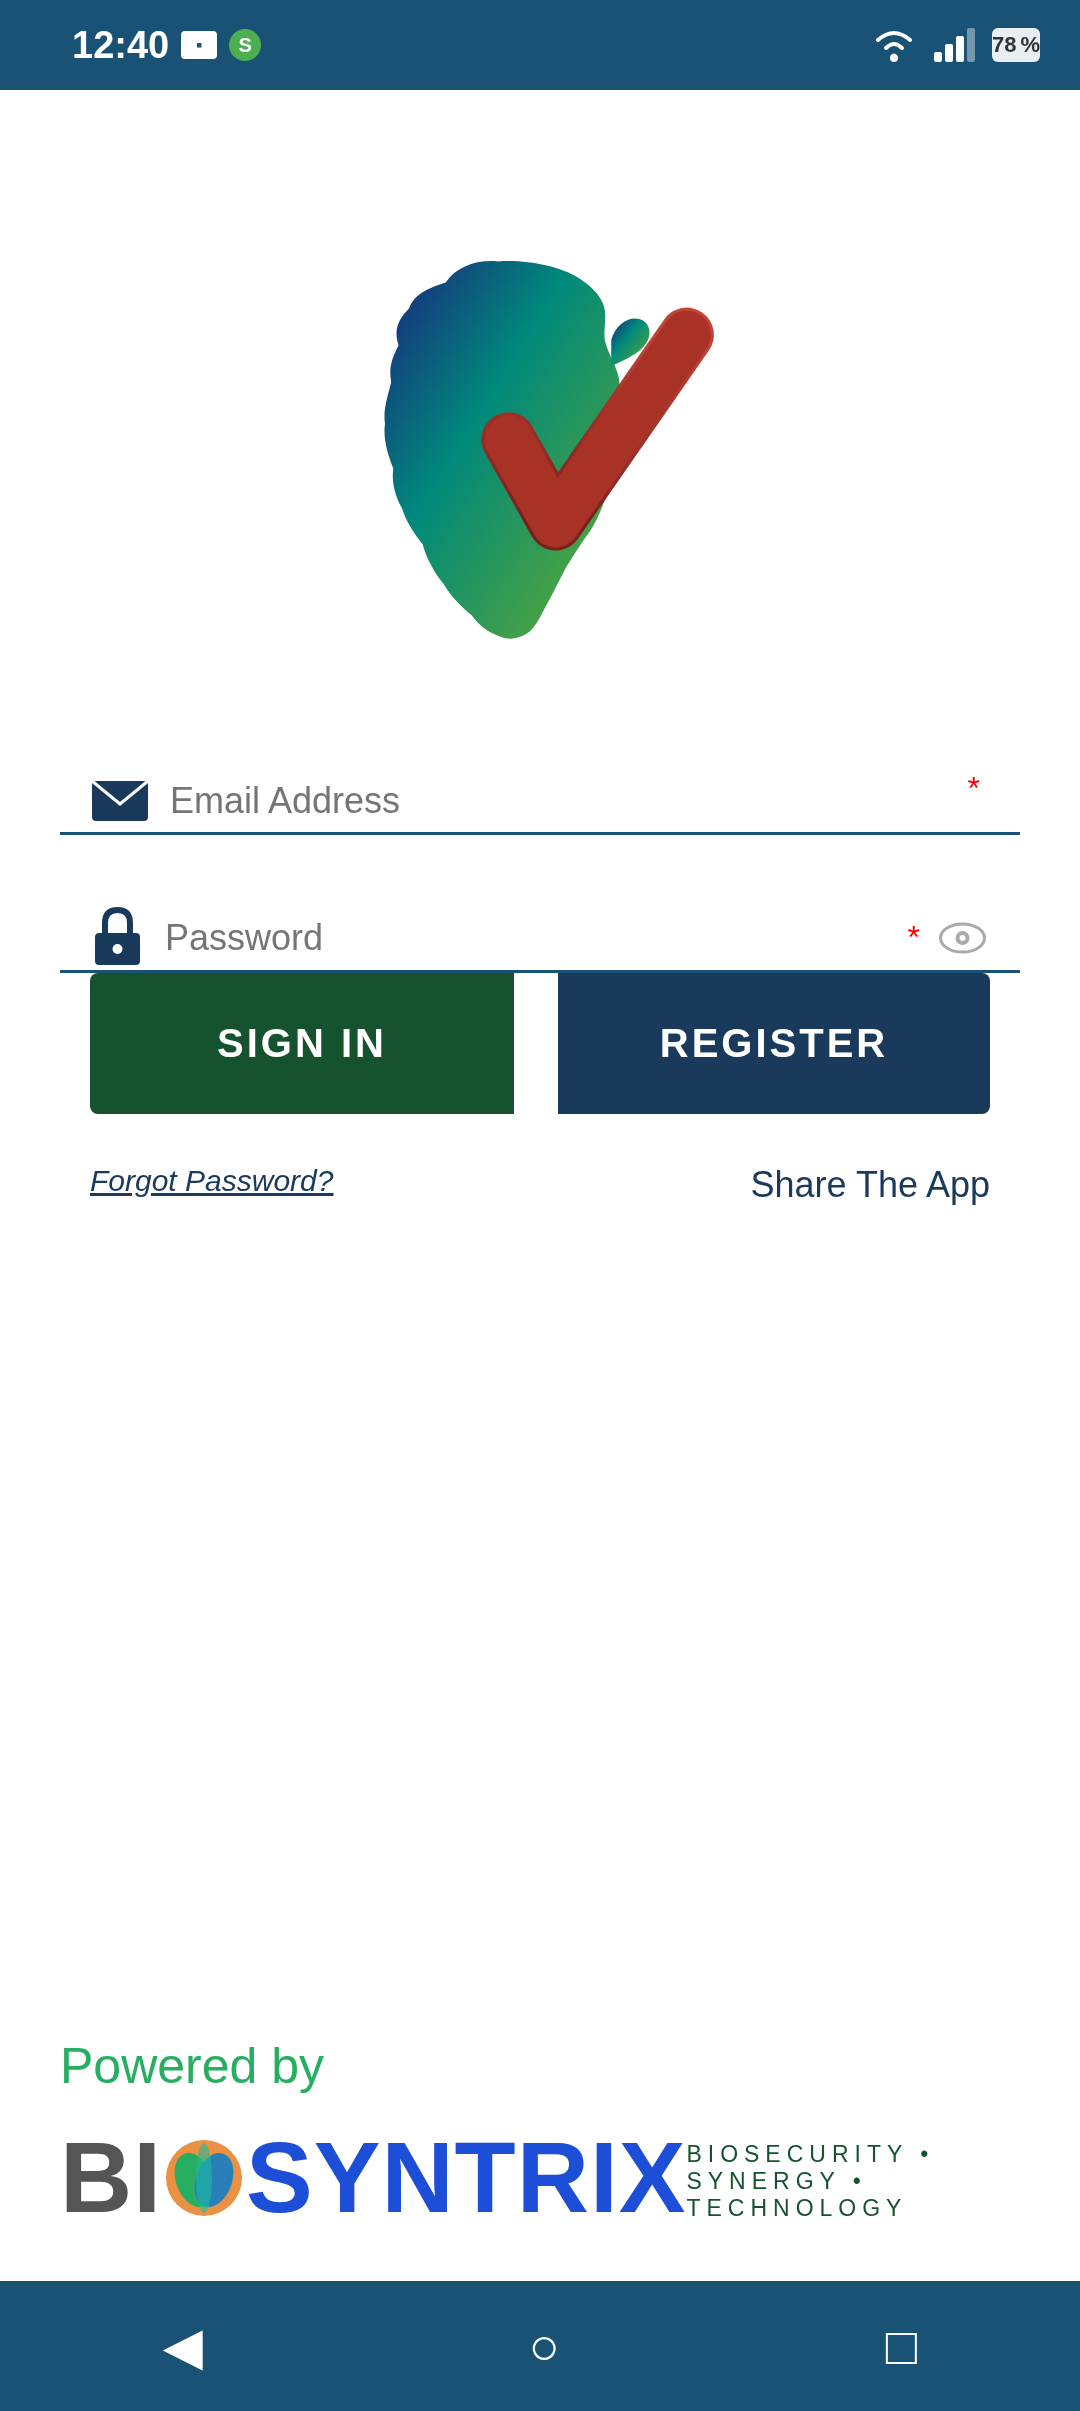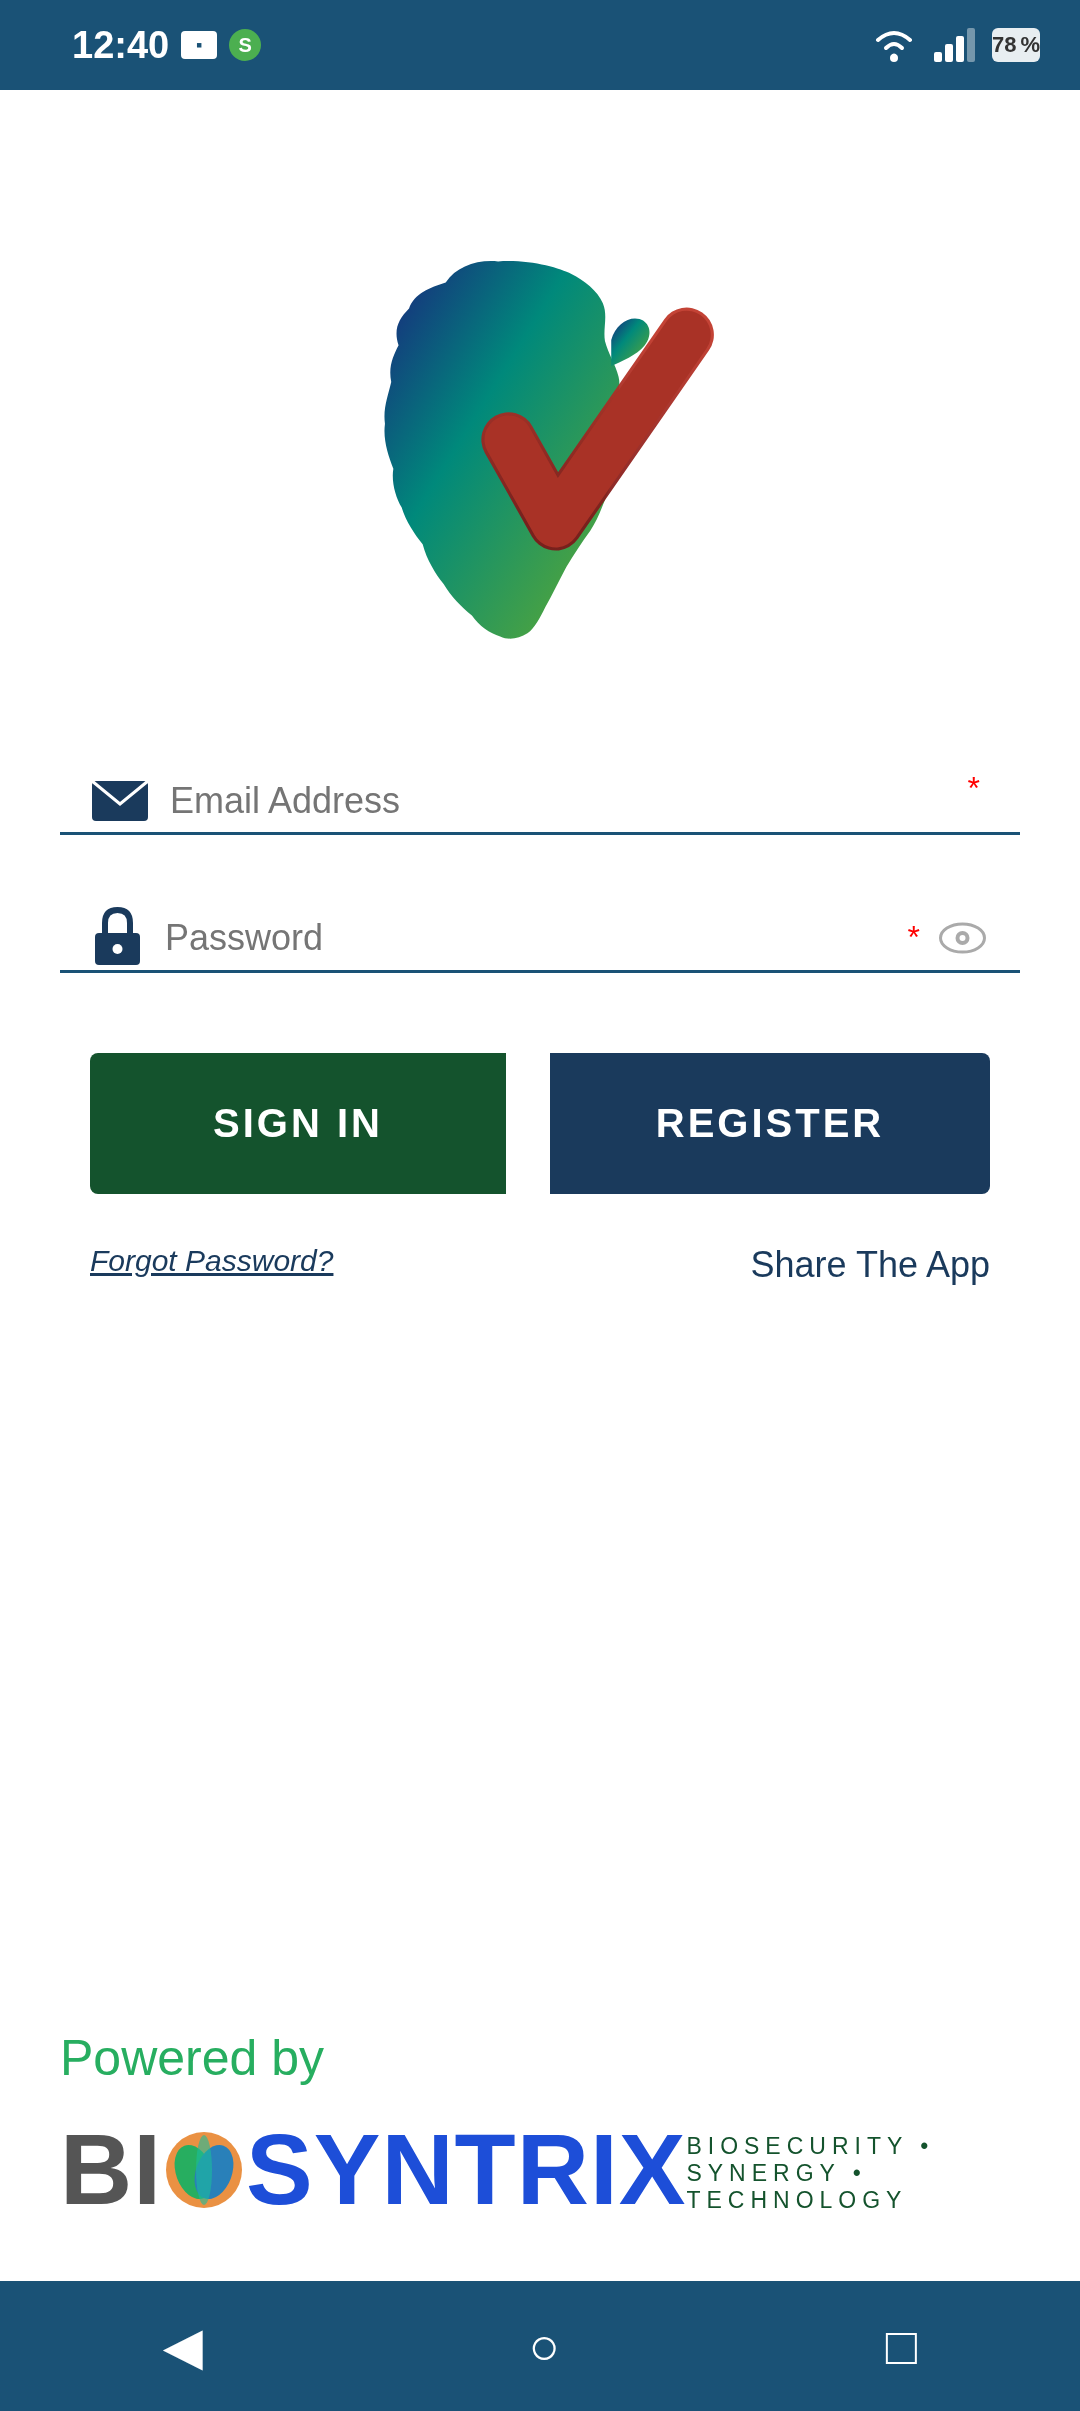--- a/index.html
+++ b/index.html
@@ -284,48 +284,48 @@
   <div class="input-group" style="width:100%; padding: 0 30px; margin-bottom: 70px; position: relative;">
     <svg width="60" height="50" viewBox="0 0 60 50" style="margin-right:20px; flex-shrink:0;">
       <rect x="2" y="5" width="56" height="40" rx="4" fill="#1a3a5c"></rect>
       <polyline points="2,5 30,28 58,5" fill="none" stroke="white" stroke-width="3"></polyline>
     </svg>
     <input class="input-field" type="email" style="flex: 1 1 0%; border: none; outline: none; font-size: 36px; color: rgb(153, 153, 153); background: transparent; padding: 10px 0px;" placeholder="Email Address">
     <span style="color:red; font-size:32px; position:absolute; top:0; right:40px;">*</span>
     <div style="position:absolute; bottom:-3px; left:0; right:0; height:3px; background:#1a5276;"></div>
   </div>
 
-  <div style="width:100%; padding: 0 30px; margin-bottom: 80px; position: relative; display:flex; align-items:center; border-bottom: 3px solid #1a5276;">
+  <div style="width:100%; padding: 0 30px; position: relative; display:flex; align-items:center; border-bottom: 3px solid #1a5276;">
     <svg width="55" height="65" viewBox="0 0 55 65" style="margin-right:20px; flex-shrink:0;">
       <rect x="5" y="28" width="45" height="32" rx="4" fill="#1a3a5c"></rect>
       <path d="M15 28 L15 18 Q15 5 27.5 5 Q40 5 40 18 L40 28" fill="none" stroke="#1a3a5c" stroke-width="6" stroke-linecap="round"></path>
       <circle cx="27.5" cy="44" r="5" fill="white"></circle>
     </svg>
     <input class="input-field" type="password" style="flex: 1 1 0%; border: none; outline: none; font-size: 36px; color: rgb(153, 153, 153); background: transparent; padding: 10px 0px;" placeholder="Password">
     <span style="color:red; font-size:32px;">*</span>
     <svg width="55" height="50" viewBox="0 0 55 50" style="cursor:pointer; margin-left:15px;">
       <ellipse cx="27.5" cy="25" rx="22" ry="14" fill="none" stroke="#aaa" stroke-width="3"></ellipse>
       <circle cx="27.5" cy="25" r="7" fill="#aaa"></circle>
       <circle cx="27.5" cy="25" r="3" fill="white"></circle>
     </svg>
   </div>
 
   <div class="buttons-row" style="width:100%; padding: 0 30px; display:flex; gap:0; margin-bottom:50px;">
     <button class="btn-signin" style="flex:1; background:#14532d; color:white; border:none; padding:48px 20px; font-size:40px; font-weight:bold; letter-spacing:3px; cursor:pointer; border-radius:8px 0 0 8px;">SIGN IN</button>
-    <button class="btn-register" style="flex:1; background:#1a3a5c; color:white; border:none; padding:48px 32px; font-size:40px; font-weight:bold; letter-spacing:3px; cursor:pointer; border-radius:0 8px 8px 0;margin-left:44px;">REGISTER</button>
+    <button class="btn-register" style="flex:1; background:#1a3a5c; color:white; border:none; padding:48px 24px; font-size:40px; font-weight:bold; letter-spacing:3px; cursor:pointer; border-radius:0 8px 8px 0;margin-left:44px;">REGISTER</button>
   </div>
 
   <div class="links-row" style="width:100%; padding: 0 30px; display:flex; justify-content:space-between;">
     <a class="link-text" href="#" style="color:#1a3a5c; font-size:30px; text-decoration:underline; cursor:pointer; font-style:italic;">Forgot Password?</a>
     <a class="link-text" href="#" style="color:#1a3a5c; font-size:36px; text-decoration:none; cursor:pointer; font-style:normal; font-weight:500;">Share The App</a>
   </div>
 
 </div>
 
-<div class="powered-by-section" style="position:absolute; bottom:184px; left:0; width:100%; padding: 0 60px;">
+<div class="powered-by-section" style="position:absolute; bottom:176px; left:0; width:100%; padding: 0 60px;">
   <div style="color:#27ae60; font-size:50px; font-weight:500; margin-bottom:25px;">Powered  by</div>
 
   <div style="display:flex; align-items:center; width:100%;">
     <div style="display:flex; align-items:center; justify-content:center;">
       <span style="font-size:100px; font-weight:bold; color:#555; letter-spacing:1px;">BI</span>
 
       <svg width="80" height="80" viewBox="0 0 80 80" style="margin: 0 2px;">
         <circle cx="40" cy="40" r="38" fill="#e67e22" opacity="0.85"></circle>
         <ellipse cx="30" cy="42" rx="18" ry="28" fill="#27ae60" transform="rotate(-20 30 42)"></ellipse>
         <ellipse cx="50" cy="42" rx="18" ry="28" fill="#2980b9" transform="rotate(20 50 42)"></ellipse>

